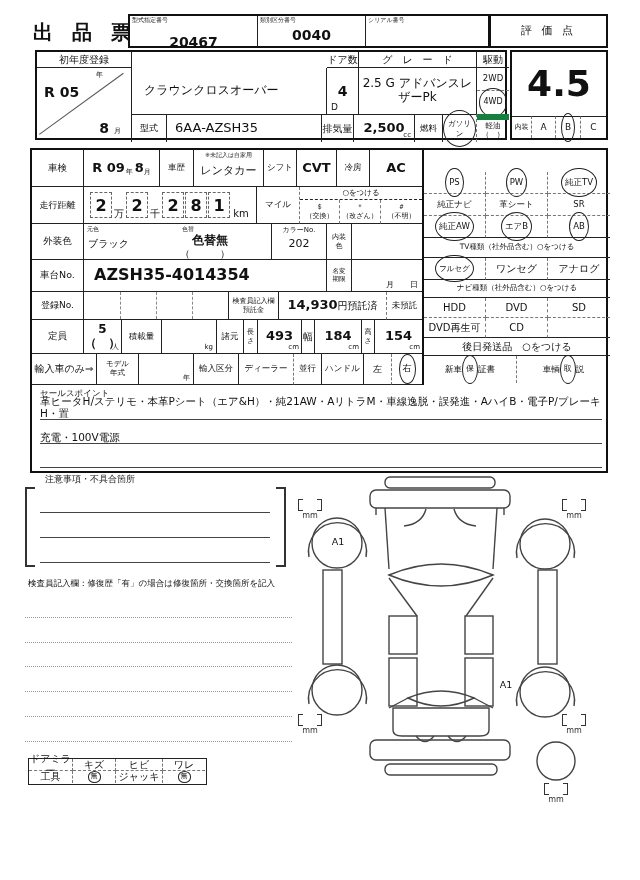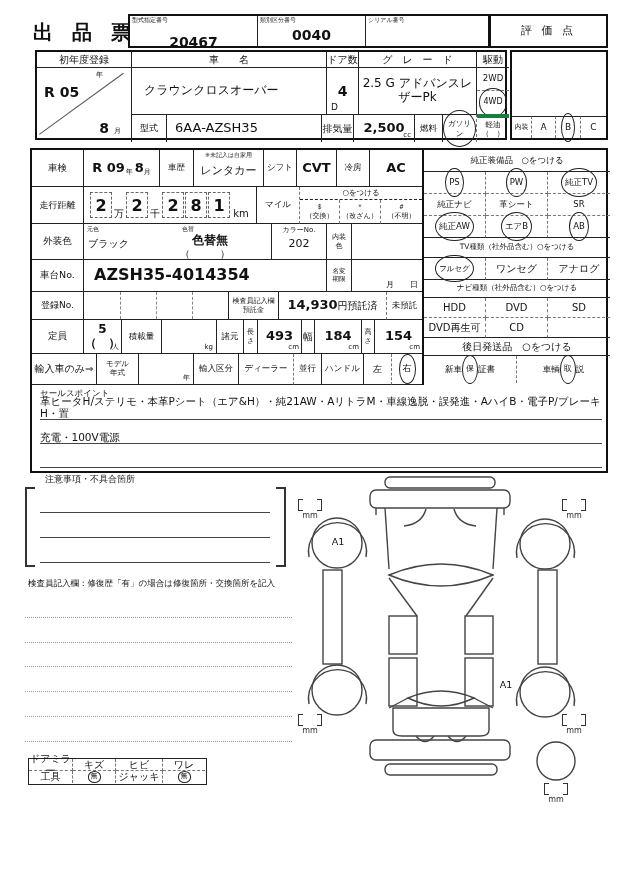--- a/index.html
+++ b/index.html
@@ -47,21 +47,20 @@
       <span class="f14 bold" style="margin-top:8px;">0040</span>
     </div>
     <div class="c" style="left:236px;top:0;width:122px;height:30px;">
       <span class="note" style="position:absolute;left:2px;top:1px;">シリアル番号</span>
     </div>
   </div>
   <div class="box c" style="left:489px;top:14px;width:119px;height:34px;font-size:11px;letter-spacing:3px;">評 価 点</div>
 
   <div class="box" style="left:35px;top:50px;width:472px;height:90px;">
     <div class="c f8 r1 b1" style="left:0;top:0;width:95px;height:16px;">初年度登録</div>
-    <div class="c f8 r1 b1" style="left:95px;top:0;width:195px;height:16px;">車　　名</div>
     <div class="c f8 r1 b1" style="left:290px;top:0;width:32px;height:16px;">ドア数</div>
     <div class="c f8 r1 b1" style="left:322px;top:0;width:118px;height:16px;">グ　レ　ー　ド</div>
     <div class="c f8 b1" style="left:440px;top:0;width:32px;height:16px;">駆動</div>
 
     <div class="c r1" style="left:0;top:16px;width:95px;height:74px;">
       <span class="f7" style="position:absolute;right:28px;top:3px;">年</span>
       <span class="f14 bold" style="position:absolute;left:7px;top:16px;">R 05</span>
       <div class="slash" style="left:2px;top:66px;width:104px;transform:rotate(-36deg);"></div>
       <span class="f14 bold" style="position:absolute;right:22px;bottom:6px;">8</span>
       <span class="f7" style="position:absolute;right:10px;bottom:7px;">月</span>
@@ -81,24 +80,25 @@
     <div class="c cl f13 r1" style="left:130px;top:62px;width:155px;height:28px;border-top:1px solid #222;padding-left:8px;">6AA-AZSH35</div>
     <div class="c f8 r1" style="left:285px;top:62px;width:32px;height:28px;border-top:1px solid #222;">排気量</div>
     <div class="c r1" style="left:317px;top:62px;width:61px;height:28px;border-top:1px solid #222;">
       <span class="f13 bold">2,500</span>
       <span class="f7" style="position:absolute;right:3px;bottom:3px;">cc</span>
     </div>
     <div class="c f85 r1" style="left:378px;top:62px;width:28px;height:28px;border-top:1px solid #222;">燃料</div>
     <div class="c rd" style="left:406px;top:62px;width:34px;height:28px;border-top:1px solid #222;">
       <span class="crc" style="font-size:7.5px;">ガソリン</span>
     </div>
-    <div class="c f75" style="left:440px;top:62px;width:32px;height:28px;border-top:4px solid #15803d;text-align:center;">軽油（　）</div>
+    <div class="c f75" style="left:440px;top:62px;width:32px;height:28px;border-top:6px solid #15803d;text-align:center;">軽油（　）</div>
   </div>
 
   <div class="box" style="left:510px;top:50px;width:98px;height:90px;">
+    <div class="c bold" style="left:0;top:0;width:94px;height:64px;font-size:36px;">4.5</div>
     <div class="c col rd" style="left:0;top:64px;width:20px;height:22px;border-top:1px solid #222;font-size:7px;">
       <span>内装</span>
     </div>
     <div class="c f9 rd" style="left:20px;top:64px;width:24px;height:22px;border-top:1px solid #222;">A</div>
     <div class="c rd" style="left:44px;top:64px;width:25px;height:22px;border-top:1px solid #222;">
       <span class="crc" style="font-size:9px;">B</span>
     </div>
     <div class="c f9" style="left:69px;top:64px;width:25px;height:22px;border-top:1px solid #222;">C</div>
   </div>
 
@@ -236,21 +236,20 @@
     <div class="c b1" style="left:360px;top:204px;width:30px;height:31px;">
       <span class="crc" style="font-size:9px;">右</span>
     </div>
 
     <div class="c cl f85" style="left:8px;top:238px;width:200px;height:12px;">セールスポイント</div>
     <div class="c cl" style="left:8px;top:250px;width:562px;height:20px;align-items:flex-end;font-size:10.5px;border-bottom:1.5px solid #444;">革ヒータH/ステリモ・本革Pシート（エア&amp;H）・純21AW・AリトラM・車線逸脱・誤発進・AハイB・電子P/ブレーキH・置</div>
     <div class="c cl" style="left:8px;top:274px;width:562px;height:20px;align-items:flex-end;font-size:10.5px;border-bottom:1.5px solid #444;">充電・100V電源</div>
     <div class="wline" style="left:8px;top:300px;width:562px;height:17px;"></div>
 
     <div style="position:absolute;left:390px;top:0;width:188px;height:235px;border-left:2px solid #111;box-sizing:border-box;">
-      <div class="c f85 b1" style="left:0;top:0;width:186px;height:22px;">純正装備品　○をつける</div>
 
       <div class="c rd bd" style="left:0;top:22px;width:62px;height:22px;">
           <span class="crc f85">PS</span>
         </div>
       <div class="c rd bd" style="left:62px;top:22px;width:62px;height:22px;">
           <span class="crc f85">PW</span>
         </div>
       <div class="c bd" style="left:124px;top:22px;width:62px;height:22px;">
           <span class="crc f85">純正TV</span>
         </div>

